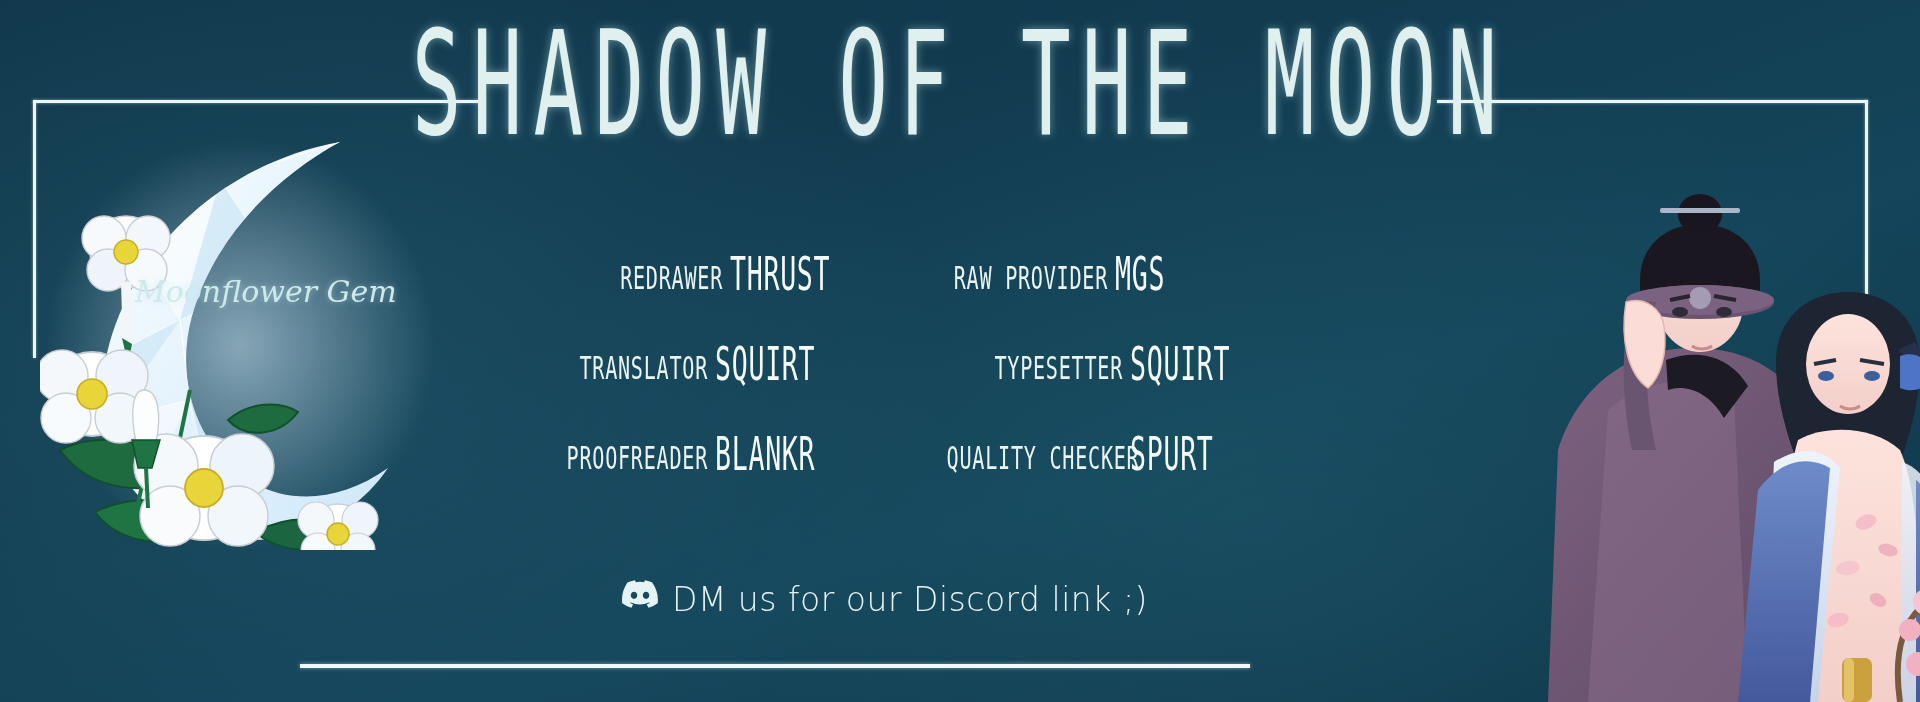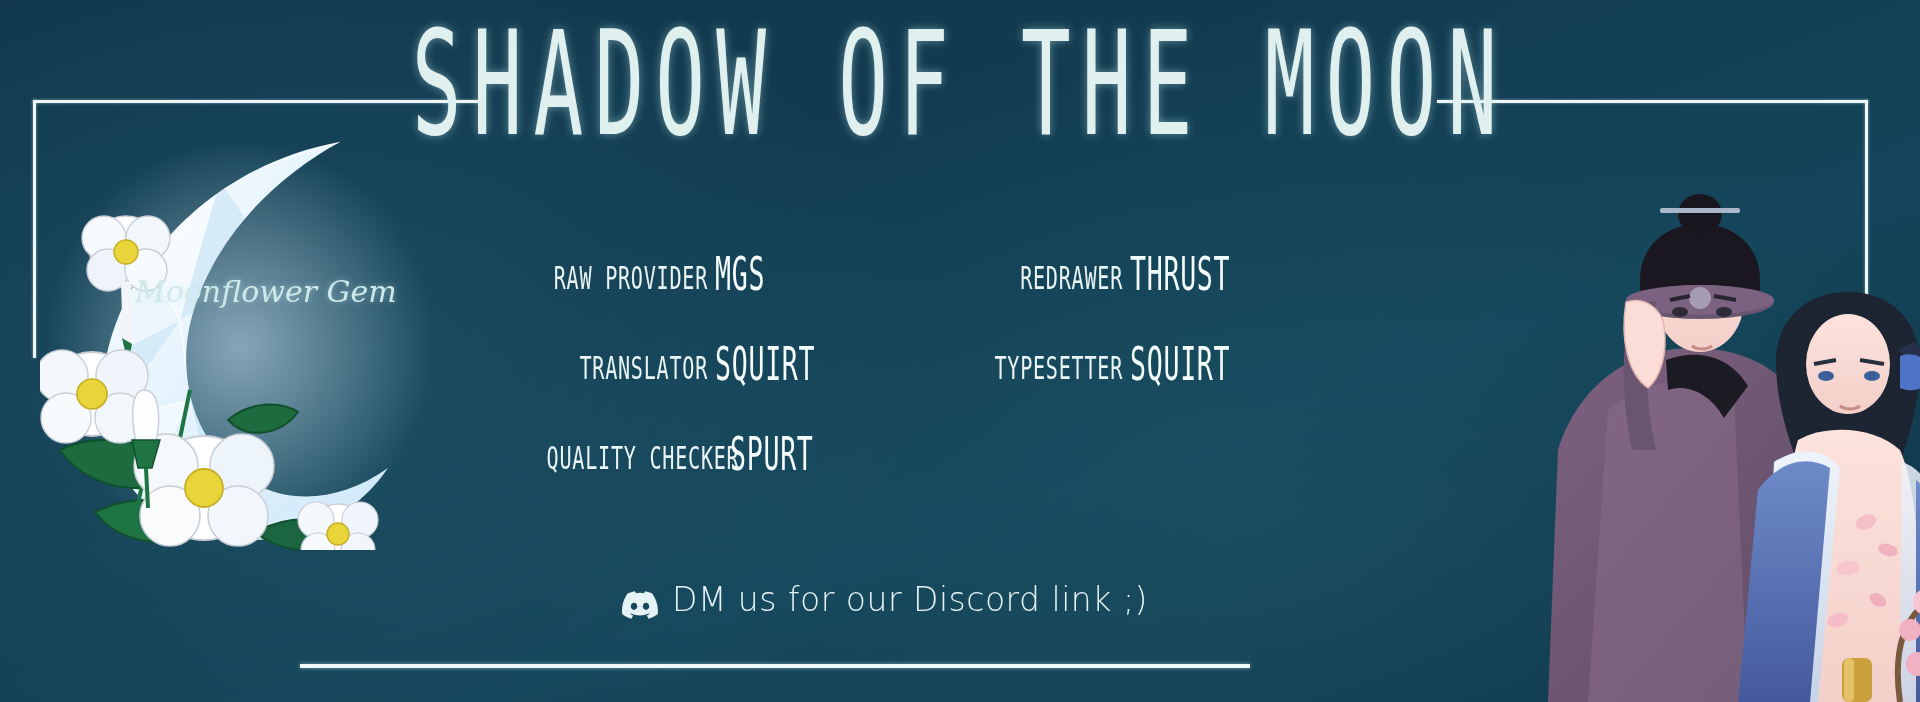--- a/index.html
+++ b/index.html
@@ -77,21 +77,21 @@
   .cred-value{
     flex:0 0 auto;text-align:left;
     color:#f4fbfb;
     font-family:"DejaVu Sans Mono", monospace;
     font-size:38px;letter-spacing:1px;font-weight:300;
     transform:scale(.70,1.20);transform-origin:0% 50%;
     white-space:nowrap;padding-left:10px;
   }
 
   
-  .discord{position:absolute;left:622px;top:580px;display:flex;align-items:flex-end;}
+  .discord{position:absolute;left:622px;top:580px;display:flex;align-items:flex-start;}
   .discord-icon{width:36px;height:28px;margin-right:14px;display:block;}
   .discord-text{
     color:#e6f3f4;font-family:"DejaVu Sans", sans-serif;
     font-size:33px;font-weight:300;letter-spacing:.5px;white-space:nowrap;
   }
 
   
   .art{position:absolute;right:0;top:150px;width:420px;height:552px;overflow:hidden;}
 </style>
 </head>
@@ -207,42 +207,46 @@
         </g>
       </g>
     </svg>
 
     <div class="logo-script">Moonflower Gem</div>
   </div>
 
   <div class="credits">
 
     <div class="cred-row">
+      <div class="cred-col right">
+        <span class="cred-label">REDRAWER</span>
+        <span class="cred-value">THRUST</span>
+      </div>
       <div class="cred-col left">
         <span class="cred-label">RAW PROVIDER</span>
         <span class="cred-value">MGS</span>
-      </div>
-      <div class="cred-col right">
-        <span class="cred-label">REDRAWER</span>
-        <span class="cred-value">THRUST</span>
       </div>
     </div>
 
     <div class="cred-row">
       <div class="cred-col left">
         <span class="cred-label">TRANSLATOR</span>
         <span class="cred-value">SQUIRT</span>
       </div>
       <div class="cred-col right">
         <span class="cred-label">TYPESETTER</span>
         <span class="cred-value">SQUIRT</span>
       </div>
     </div>
 
     <div class="cred-row">
+      <div class="cred-col left">
+        <span class="cred-label">PROOFREADER</span>
+        <span class="cred-value">BLANKR</span>
+      </div>
       <div class="cred-col right">
         <span class="cred-label">QUALITY CHECKER</span>
         <span class="cred-value">SPURT</span>
       </div>
     </div>
   </div>
 
   <div class="discord">
     <svg class="discord-icon" viewBox="0 0 71 55">
       <path fill="#e6f3f4" d="M60.1 4.9A58.5 58.5 0 0 0 45.6.4a.2.2 0 0 0-.2.1c-.6 1.1-1.3 2.6-1.8 3.7a54 54 0 0 0-16.2 0c-.5-1.2-1.2-2.6-1.9-3.7a.2.2 0 0 0-.2-.1 58.3 58.3 0 0 0-14.5 4.5.2.2 0 0 0-.1.1C1.6 18.7-1 32.1.3 45.3c0 .1 0 .1.1.2a58.8 58.8 0 0 0 17.8 9c.1 0 .2 0 .2-.1 1.4-1.9 2.6-3.9 3.6-6 .1-.2 0-.3-.1-.4-2-.7-3.8-1.6-5.6-2.6-.2-.1-.2-.3 0-.4l1.1-.9h.2a42 42 0 0 0 35.6 0h.2l1.1.9c.2.1.2.3 0 .4-1.8 1-3.7 1.9-5.6 2.6-.2.1-.2.2-.1.4 1 2.1 2.2 4.1 3.6 6 .1.1.2.1.2.1a58.6 58.6 0 0 0 17.8-9c.1-.1.1-.1.1-.2 1.5-15.3-2.6-28.6-11-40.3 0 0 0-.1-.1-.1zM23.7 37.3c-3.5 0-6.4-3.2-6.4-7.2s2.8-7.2 6.4-7.2c3.6 0 6.5 3.3 6.4 7.2 0 4-2.8 7.2-6.4 7.2zm23.7 0c-3.5 0-6.4-3.2-6.4-7.2s2.8-7.2 6.4-7.2c3.6 0 6.5 3.3 6.4 7.2 0 4-2.8 7.2-6.4 7.2z"></path>

